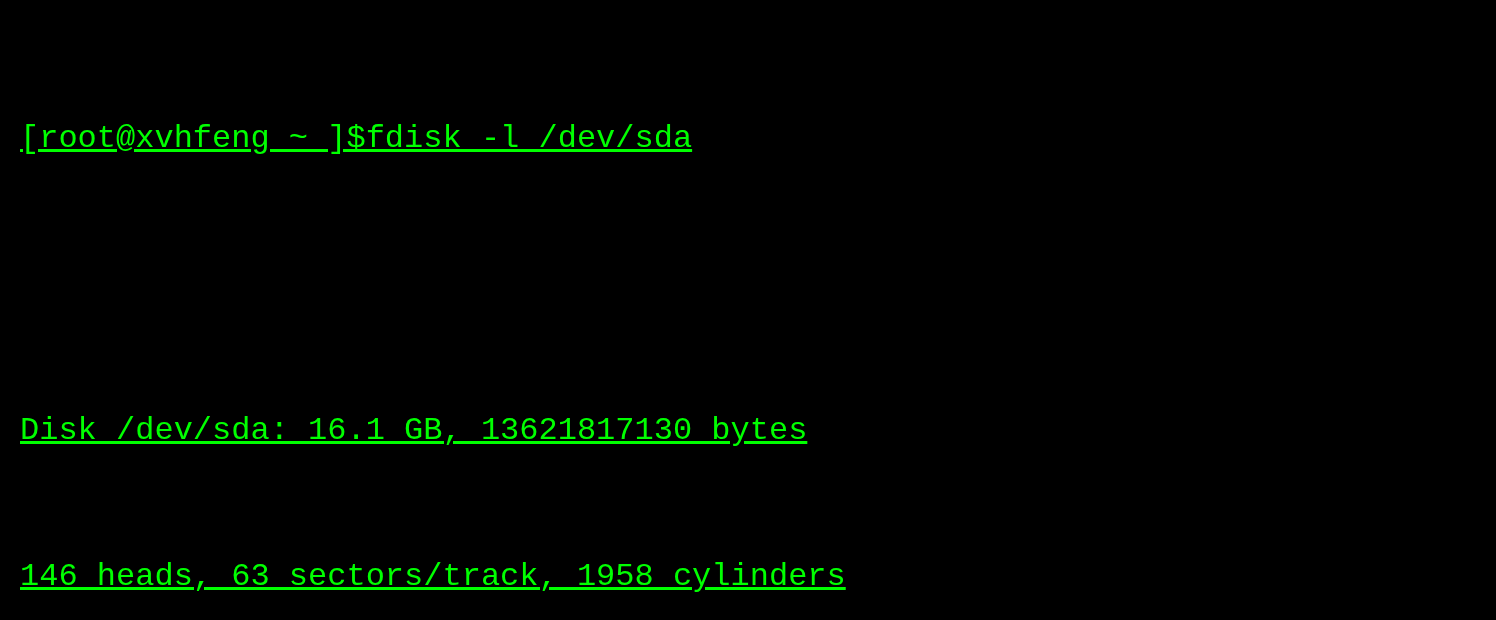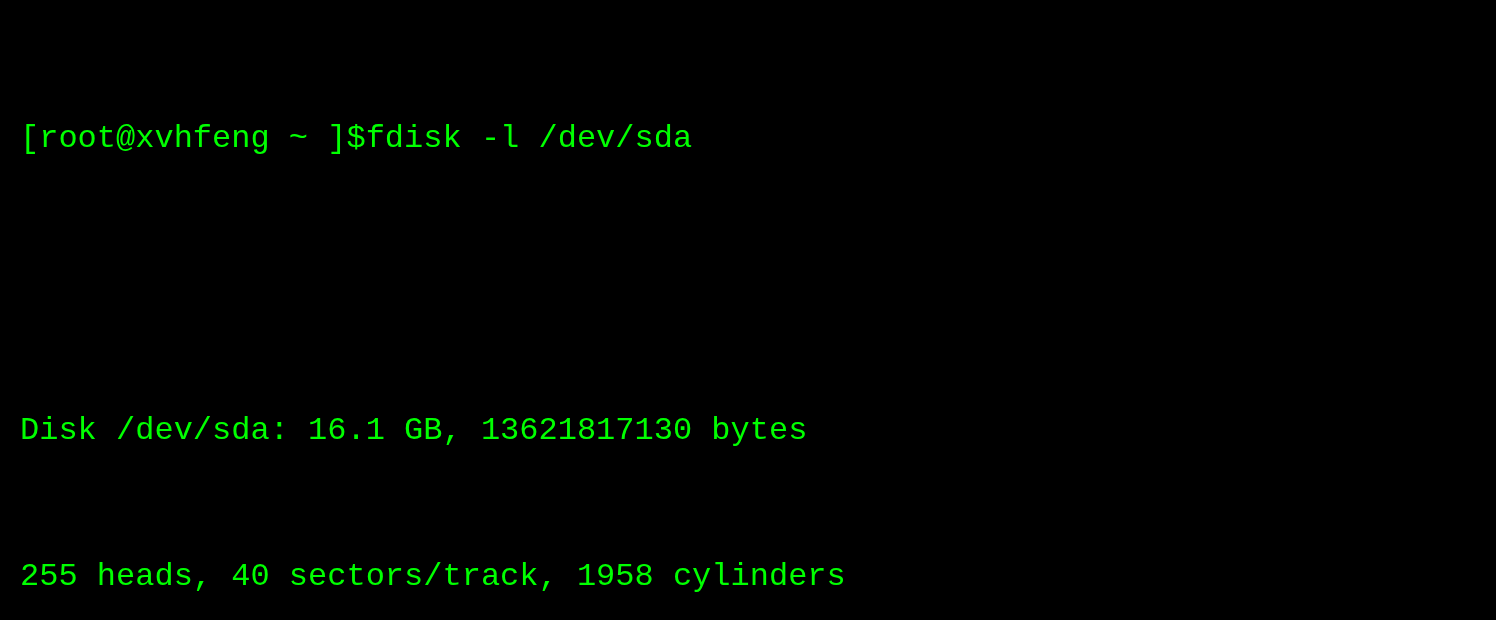--- a/index.html
+++ b/index.html
@@ -16,34 +16,35 @@
       font-size: 32px;
       color: #00ff00;
       padding: 18px 20px;
       line-height: 1.52;
     }
     .terminal-content {
       white-space: pre;
     }
     .line {
       display: block;
+      text-decoration: underline;
     }
     .blank {
       display: block;
       height: 1.52em;
     }
   </style>
 </head>
 <body>
 
 <div class="terminal-content">
   <span class="line">[root@xvhfeng ~ ]$fdisk -l /dev/sda</span>
   <span class="blank"></span>
   <span class="line">Disk /dev/sda: 16.1 GB, 13621817130 bytes</span>
-  <span class="line">255 heads, 40 sectors/track, 1958 cylinders</span>
+  <span class="line">146 heads, 63 sectors/track, 1958 cylinders</span>
   
   
   
   
   
   
   
   
   
   

